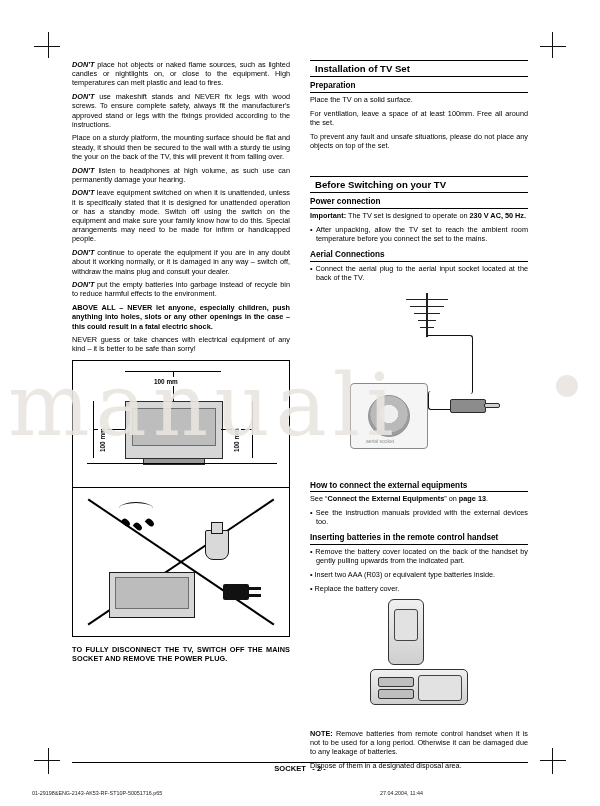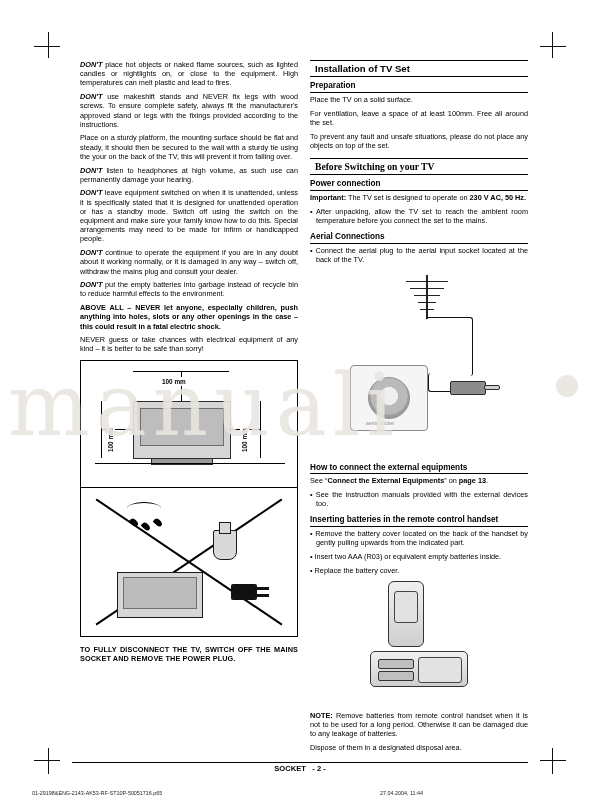--- a/index.html
+++ b/index.html
@@ -61,21 +61,21 @@
     height: 700px;
   }
   .col {
     position: absolute;
     top: 0;
     width: 218px;
     font-size: 7.3px;
     line-height: 9.2px;
     text-align: justify;
   }
-  .col.left { left: 8px; }
+  .col.left { left: 0; }
   .col.right { left: 238px; }
 
   p { margin: 0 0 4.5px 0; }
   .b { font-weight: bold; }
   .bi { font-weight: bold; font-style: italic; }
 
   h2.section {
     font-size: 9.6px;
     font-weight: bold;
     margin: 0 0 4px 0;
@@ -355,21 +355,21 @@
 
     <div class="col right">
 
       <h2 class="section">Installation of TV Set</h2>
 
       <h3 class="sub first">Preparation</h3>
       <p>Place the TV on a solid surface.</p>
       <p>For ventilation, leave a space of at least 100mm. Free all around the set.</p>
       <p>To prevent any fault and unsafe situations, please do not place any objects on top of the set.</p>
 
-      <h2 class="section" style="margin-top:8px;font-family:Liberation Serif, serif;">Before Switching on your TV</h2>
+      <h2 class="section" style="margin-top:26px;">Before Switching on your TV</h2>
 
       <h3 class="sub first">Power connection</h3>
       <p><span class="b">Important:</span><span> The TV set is designed to operate on </span><span class="b">230 V AC, 50 Hz.</span></p>
       <p class="bullet">• After unpacking, allow the TV set to reach the ambient room temperature before you connect the set to the mains.</p>
 
       <h3 class="sub">Aerial Connections</h3>
       <p class="bullet">• Connect the aerial plug to the aerial input socket located at the back of the TV.</p>
 
       <div class="antenna-fig">
 
@@ -391,21 +391,21 @@
 
         <div class="connector" style="left:40px;top:96px;width:76px;height:64px;background:#ededed;border-radius:4px;opacity:0.55;"></div>
       </div>
 
       <h3 class="sub" style="margin-top:14px;">How to connect the external equipments</h3>
       <p><span>See “</span><span class="b">Connect the External Equipments</span><span>” on </span><span class="b">page 13</span><span>.</span></p>
       <p class="bullet">• See the instruction manuals provided with the external devices too.</p>
 
       <h3 class="sub">Inserting batteries in the remote control handset</h3>
       <p class="bullet">• Remove the battery cover located on the back of the handset by gently pulling upwards from the indicated part.</p>
-      <p class="bullet">• Insert two AAA (R03) or equivalent empty batteries inside.</p>
+      <p class="bullet">• Insert two AAA (R03) or equivalent type batteries inside.</p>
       <p class="bullet">• Replace the battery cover.</p>
 
       <div class="remote-fig">
         <div class="remote-body" style="left:78px;top:0;width:34px;height:64px;"></div>
         <div class="batt-door" style="left:84px;top:10px;width:22px;height:30px;"></div>
 
         <div class="remote-body" style="left:60px;top:70px;width:96px;height:34px;border-radius:5px;"></div>
         <div class="batt" style="left:68px;top:78px;width:34px;height:8px;"></div>
         <div class="batt" style="left:68px;top:90px;width:34px;height:8px;"></div>
         <div class="batt-door" style="left:108px;top:76px;width:42px;height:24px;"></div>

